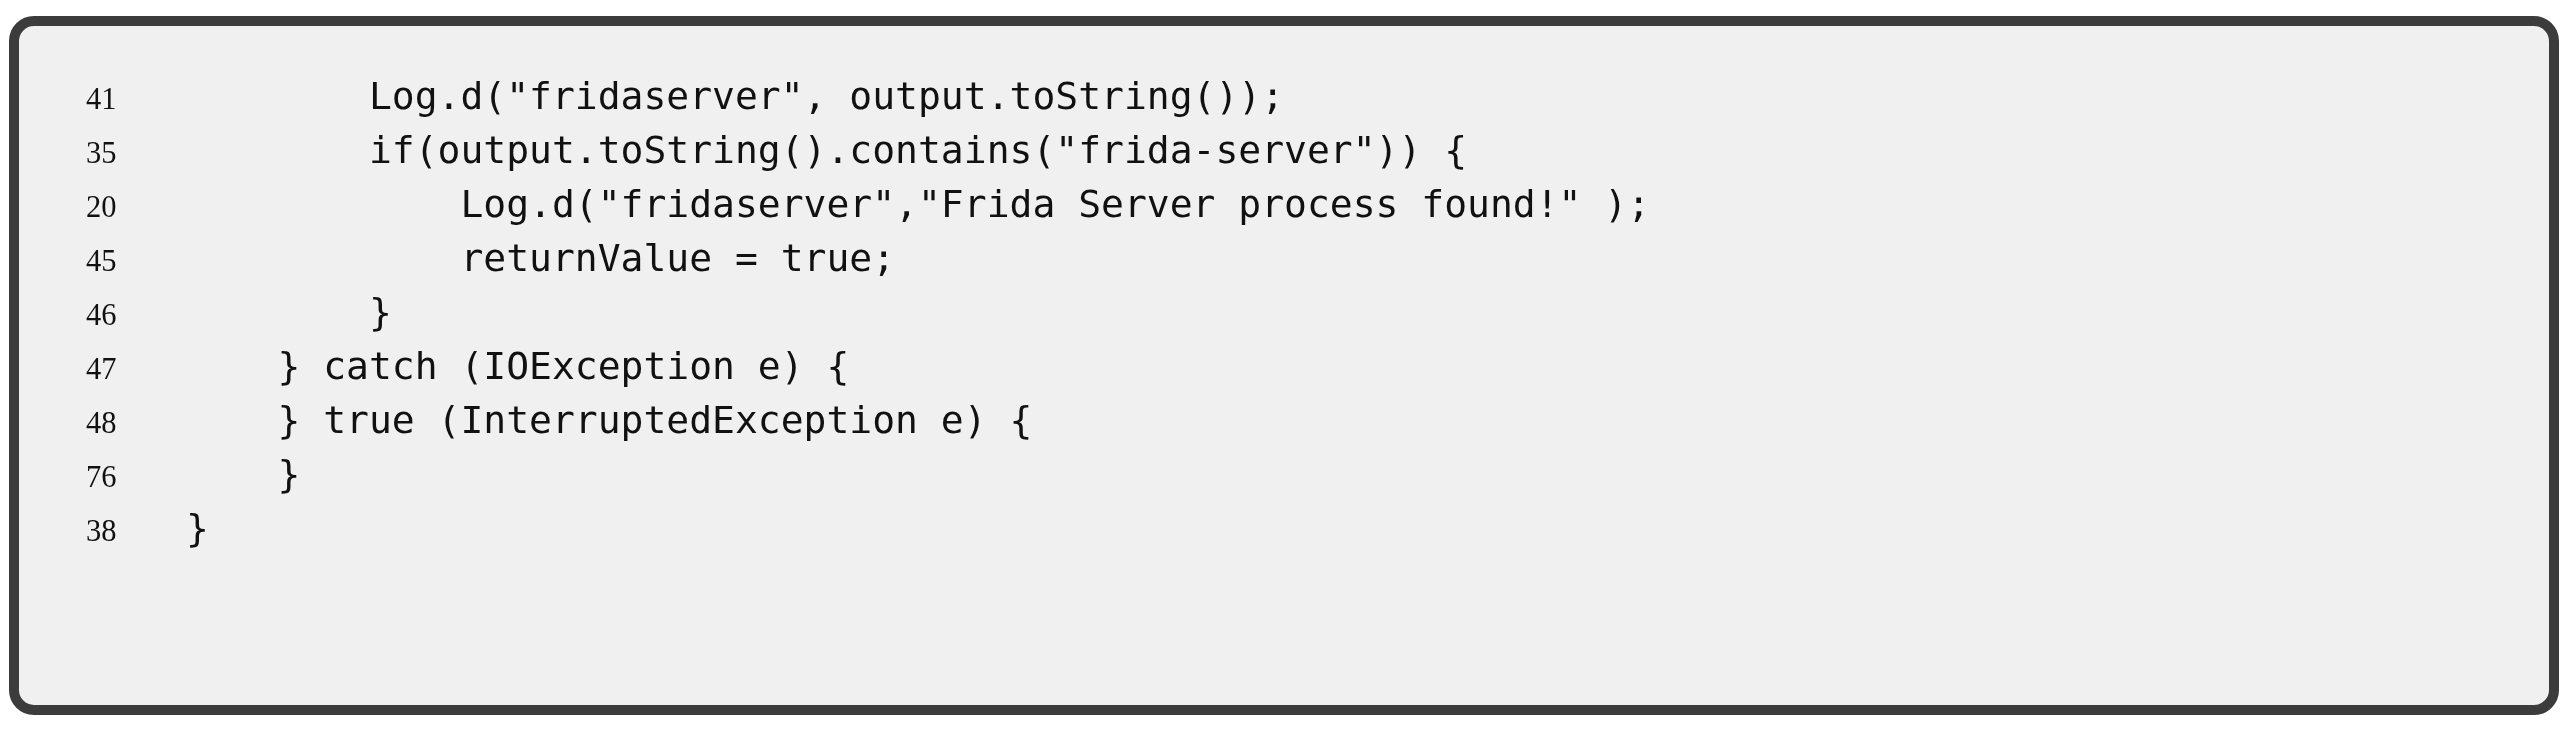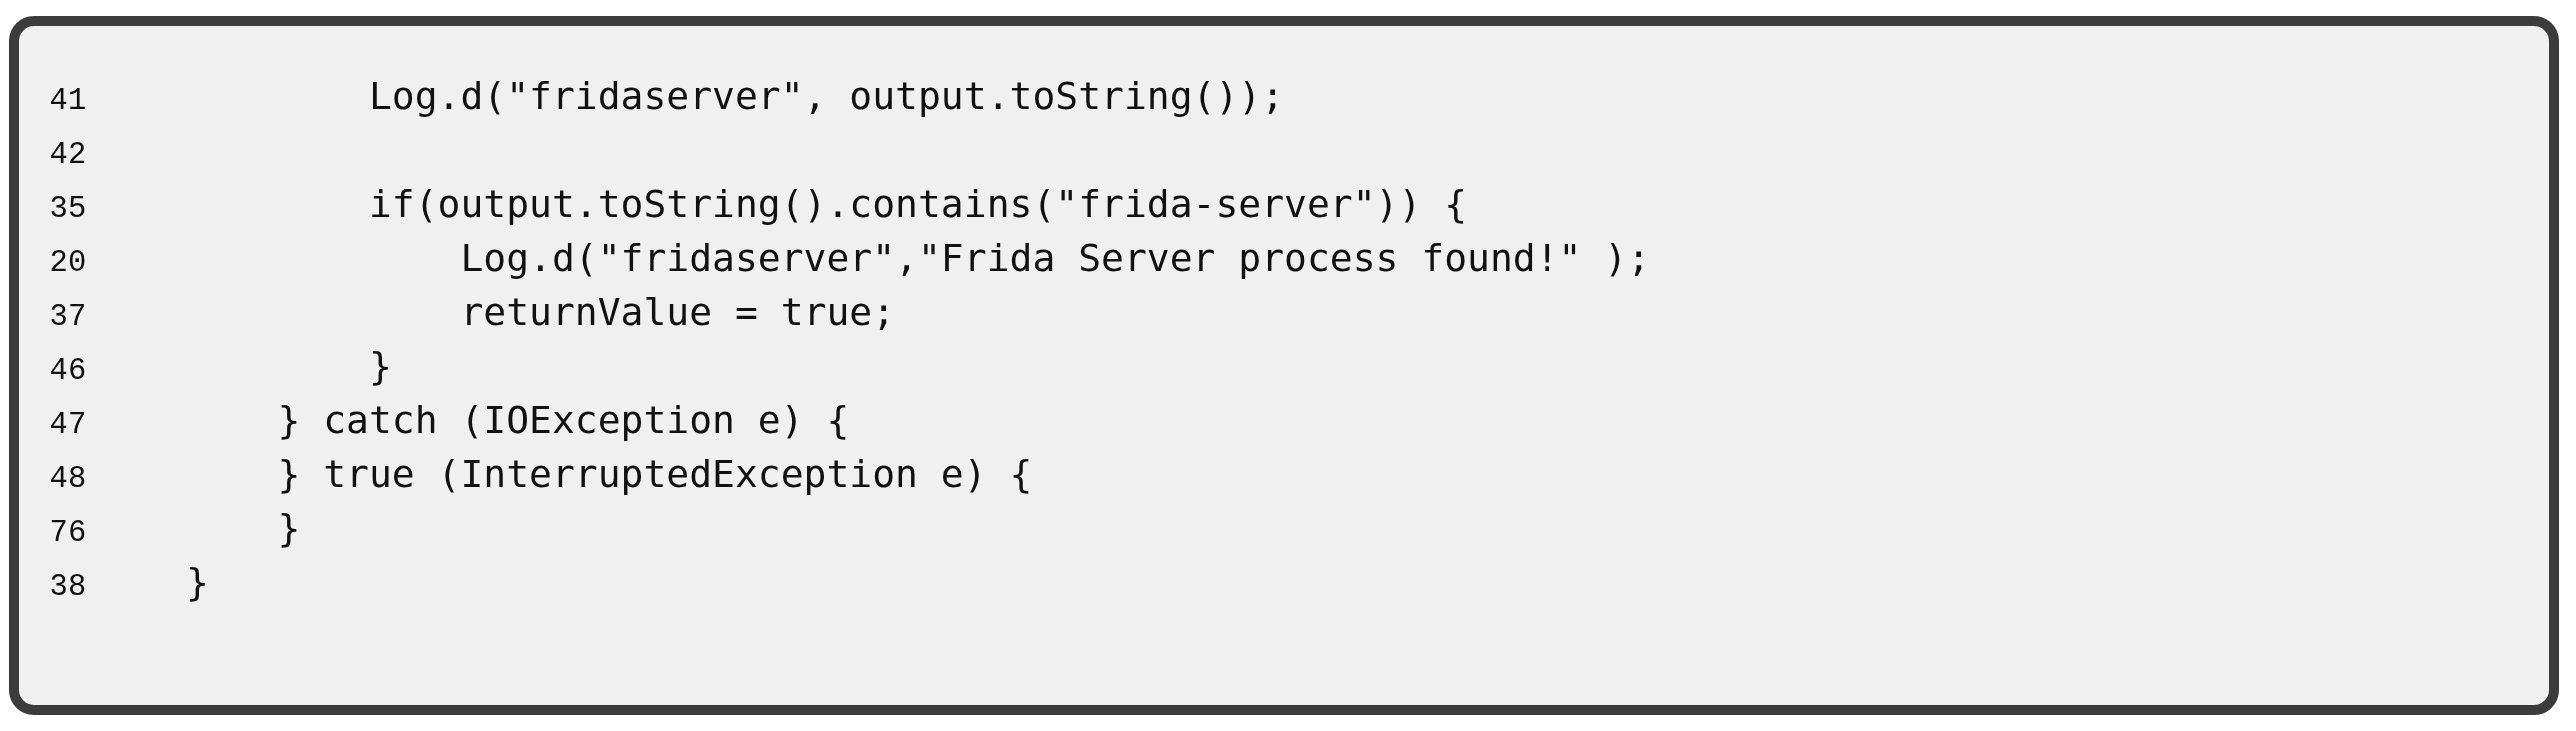--- a/index.html
+++ b/index.html
@@ -35,43 +35,42 @@
   .line {
     white-space: pre;
     height: 54px;
     line-height: 54px;
     font-size: 38px;
     color: var(--text);
   }
   .ln {
     display: inline-block;
     width: 97px;
-    text-align: center;
-    font-family: Liberation Mono, monospace;
+    text-align: right;
+    font-family: Liberation Serif, serif;
     font-size: 30.5px;
     color: var(--text);
   }
   .code {
     display: inline;
     margin-left: -22px;
     font-family: "DejaVu Sans Mono", "Liberation Mono", monospace;
     font-size: 38px;
     color: var(--text);
   }
 </style>
 </head>
 <body>
 
 <div class="frame">
   <div class="listing">
       <div class="line"><span class="ln">41</span><span class="code">            Log.d("fridaserver", output.toString());</span></div>
-      <div class="line"><span class="ln">42</span><span class="code"></span></div>
       <div class="line"><span class="ln">35</span><span class="code">            if(output.toString().contains("frida-server")) {</span></div>
       <div class="line"><span class="ln">20</span><span class="code">                Log.d("fridaserver","Frida Server process found!" );</span></div>
-      <div class="line"><span class="ln">37</span><span class="code">                returnValue = true;</span></div>
+      <div class="line"><span class="ln">45</span><span class="code">                returnValue = true;</span></div>
       <div class="line"><span class="ln">46</span><span class="code">            }</span></div>
       <div class="line"><span class="ln">47</span><span class="code">        } catch (IOException e) {</span></div>
       <div class="line"><span class="ln">48</span><span class="code">        } true (InterruptedException e) {</span></div>
       <div class="line"><span class="ln">76</span><span class="code">        }</span></div>
       <div class="line"><span class="ln">38</span><span class="code">    }</span></div>
     </div>
 </div>
 
 
 </body></html>

